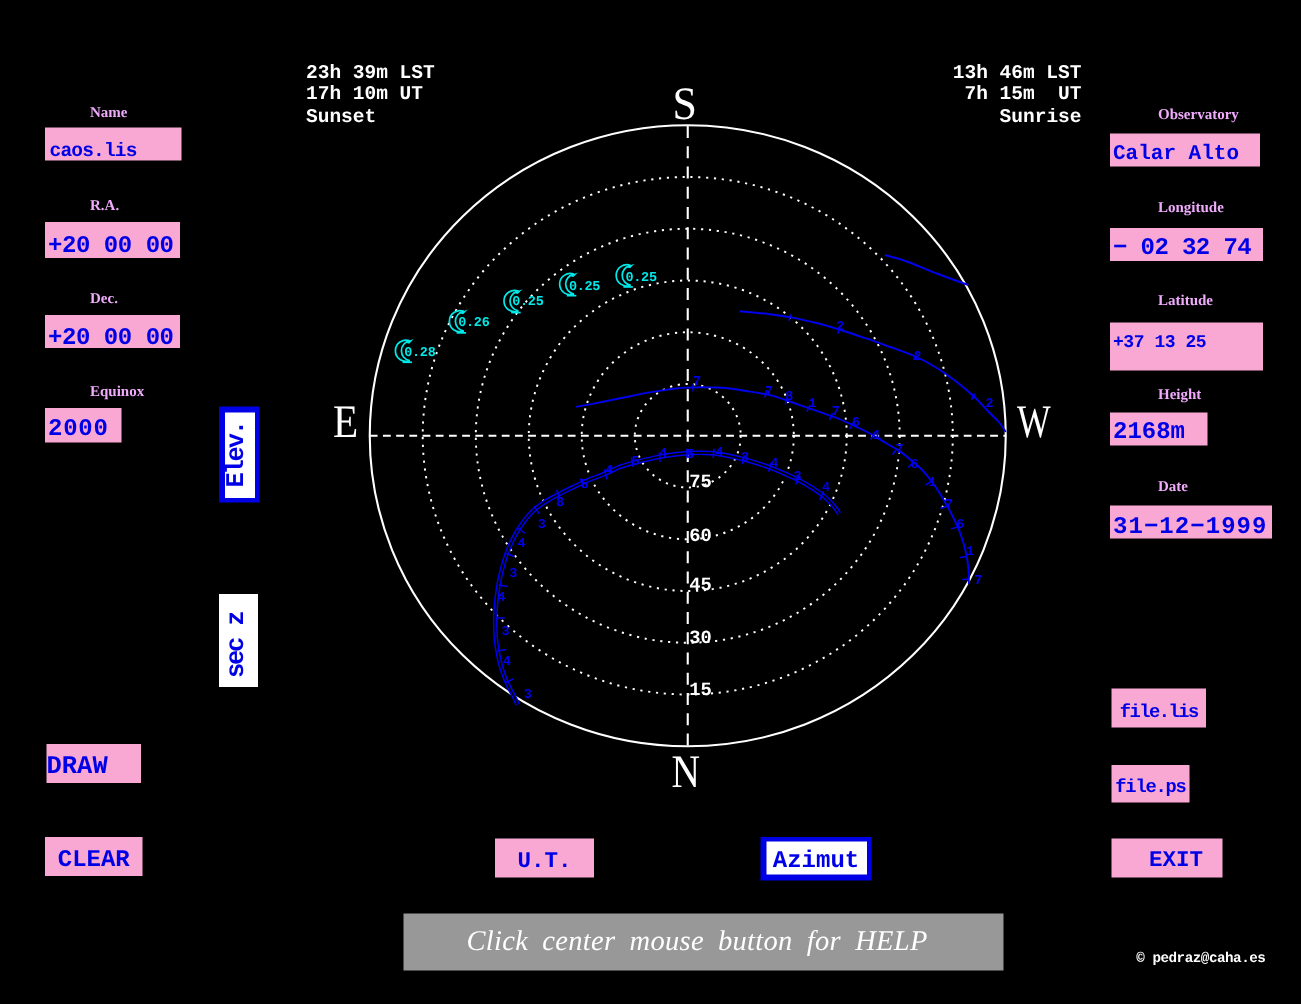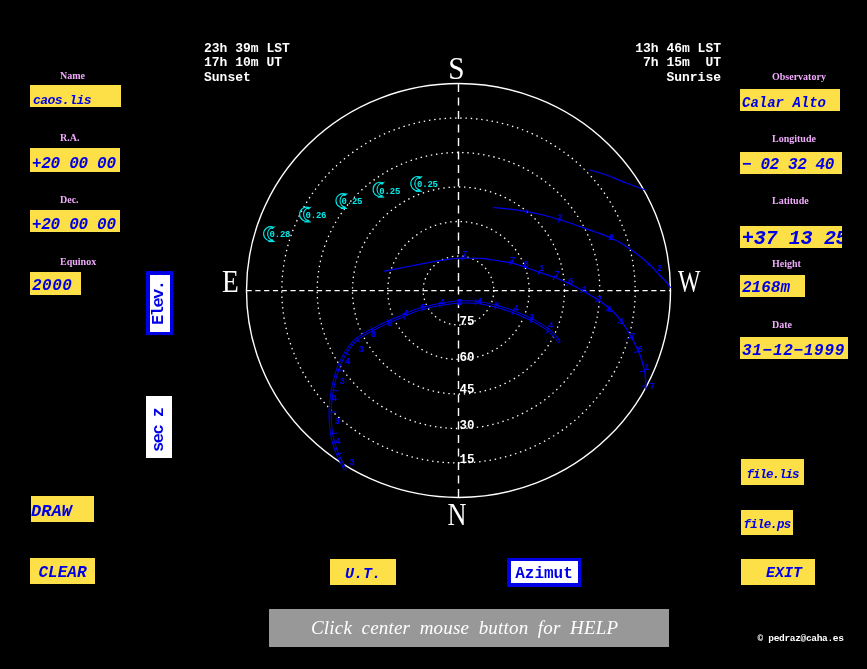--- a/index.html
+++ b/index.html
@@ -1,22 +1,22 @@
 <!DOCTYPE html>
 <html><head>
 <meta charset="utf-8">
 <style>
   html,body{margin:0;padding:0;background:#000;}
   body{width:867px;height:669px;position:relative;overflow:hidden;-webkit-font-smoothing:antialiased;
        font-family:"Liberation Mono",monospace;}
   .lab{position:absolute;color:#f0abfc;font-family:"Liberation Serif",serif;
        font-weight:bold;font-size:10px;line-height:14px;white-space:pre;margin-left:29px;}
-  .box{position:absolute;background:#fde047;color:#0000e6;
+  .box{position:absolute;background:#f9a8d4;color:#0000e6;
        font-family:"Liberation Mono",monospace;font-weight:bold;
-       white-space:pre;overflow:hidden;font-style:italic;}
+       white-space:pre;overflow:hidden;}
   .tt{position:absolute;color:#fff;font-weight:bold;font-size:13px;
       line-height:14.4px;white-space:pre;}
   .vbox{position:absolute;background:#fff;}
   .vtxt{position:absolute;color:#0000e6;font-weight:bold;
         transform-origin:0 0;white-space:pre;}
 </style>
 </head>
 <body>
 
 <div class="tt" style="left:204px;top:42px;">23h 39m LST
@@ -36,24 +36,24 @@
 <div class="lab" style="left:31px;top:193px;">Dec.</div>
 <div class="box" style="left:30px;top:210px;width:88px;height:22px;font-size:16px;line-height:31px;padding-left:2px;letter-spacing:-0.3px;">+20 00 00</div>
 
 <div class="lab" style="left:31px;top:255px;">Equinox</div>
 <div class="box" style="left:30px;top:272px;width:49px;height:23px;font-size:16px;line-height:29px;padding-left:2px;letter-spacing:0.5px;">2000</div>
 
 <div class="lab" style="left:743px;top:70px;">Observatory</div>
 <div class="box" style="left:740px;top:89px;width:98px;height:22px;font-size:14px;line-height:28px;padding-left:2px;">Calar Alto</div>
 
 <div class="lab" style="left:743px;top:132px;">Longitude</div>
-<div class="box" style="left:740px;top:152px;width:100px;height:22px;font-size:16px;line-height:26px;padding-left:2px;letter-spacing:-0.4px;">− 02 32 40</div>
+<div class="box" style="left:740px;top:152px;width:100px;height:22px;font-size:16px;line-height:26px;padding-left:2px;letter-spacing:-0.4px;">− 02 32 74</div>
 
 <div class="lab" style="left:743px;top:194px;">Latitude</div>
-<div class="box" style="left:740px;top:226px;width:100px;height:22px;font-size:20px;line-height:26px;padding-left:2px;letter-spacing:-0.3px;">+37 13 25</div>
+<div class="box" style="left:740px;top:215px;width:100px;height:32px;font-size:12px;line-height:26px;padding-left:2px;letter-spacing:-0.3px;">+37 13 25</div>
 
 <div class="lab" style="left:743px;top:257px;">Height</div>
 <div class="box" style="left:740px;top:275px;width:63px;height:22px;font-size:16px;line-height:26px;padding-left:2px;">2168m</div>
 
 <div class="lab" style="left:743px;top:318px;">Date</div>
 <div class="box" style="left:740px;top:337px;width:106px;height:22px;font-size:16px;line-height:28px;padding-left:2px;letter-spacing:0.7px;">31−12−1999</div>
 
 <div style="position:absolute;left:146px;top:271px;width:27px;height:64px;background:#0000e6;"></div>
 <div class="vbox" style="left:149.5px;top:274.5px;width:20px;height:57px;"></div>
 <div class="vtxt" style="left:149px;top:325px;font-size:17px;letter-spacing:-1.5px;transform:rotate(-90deg);">Elev.</div>

